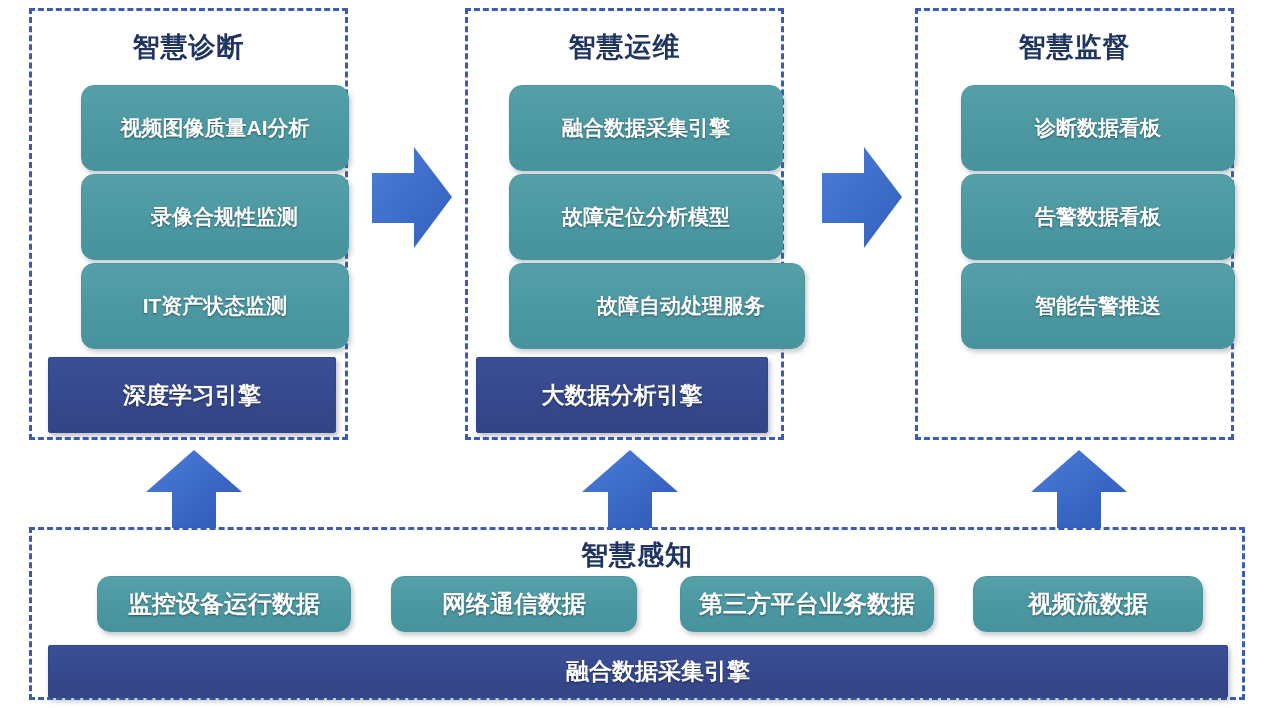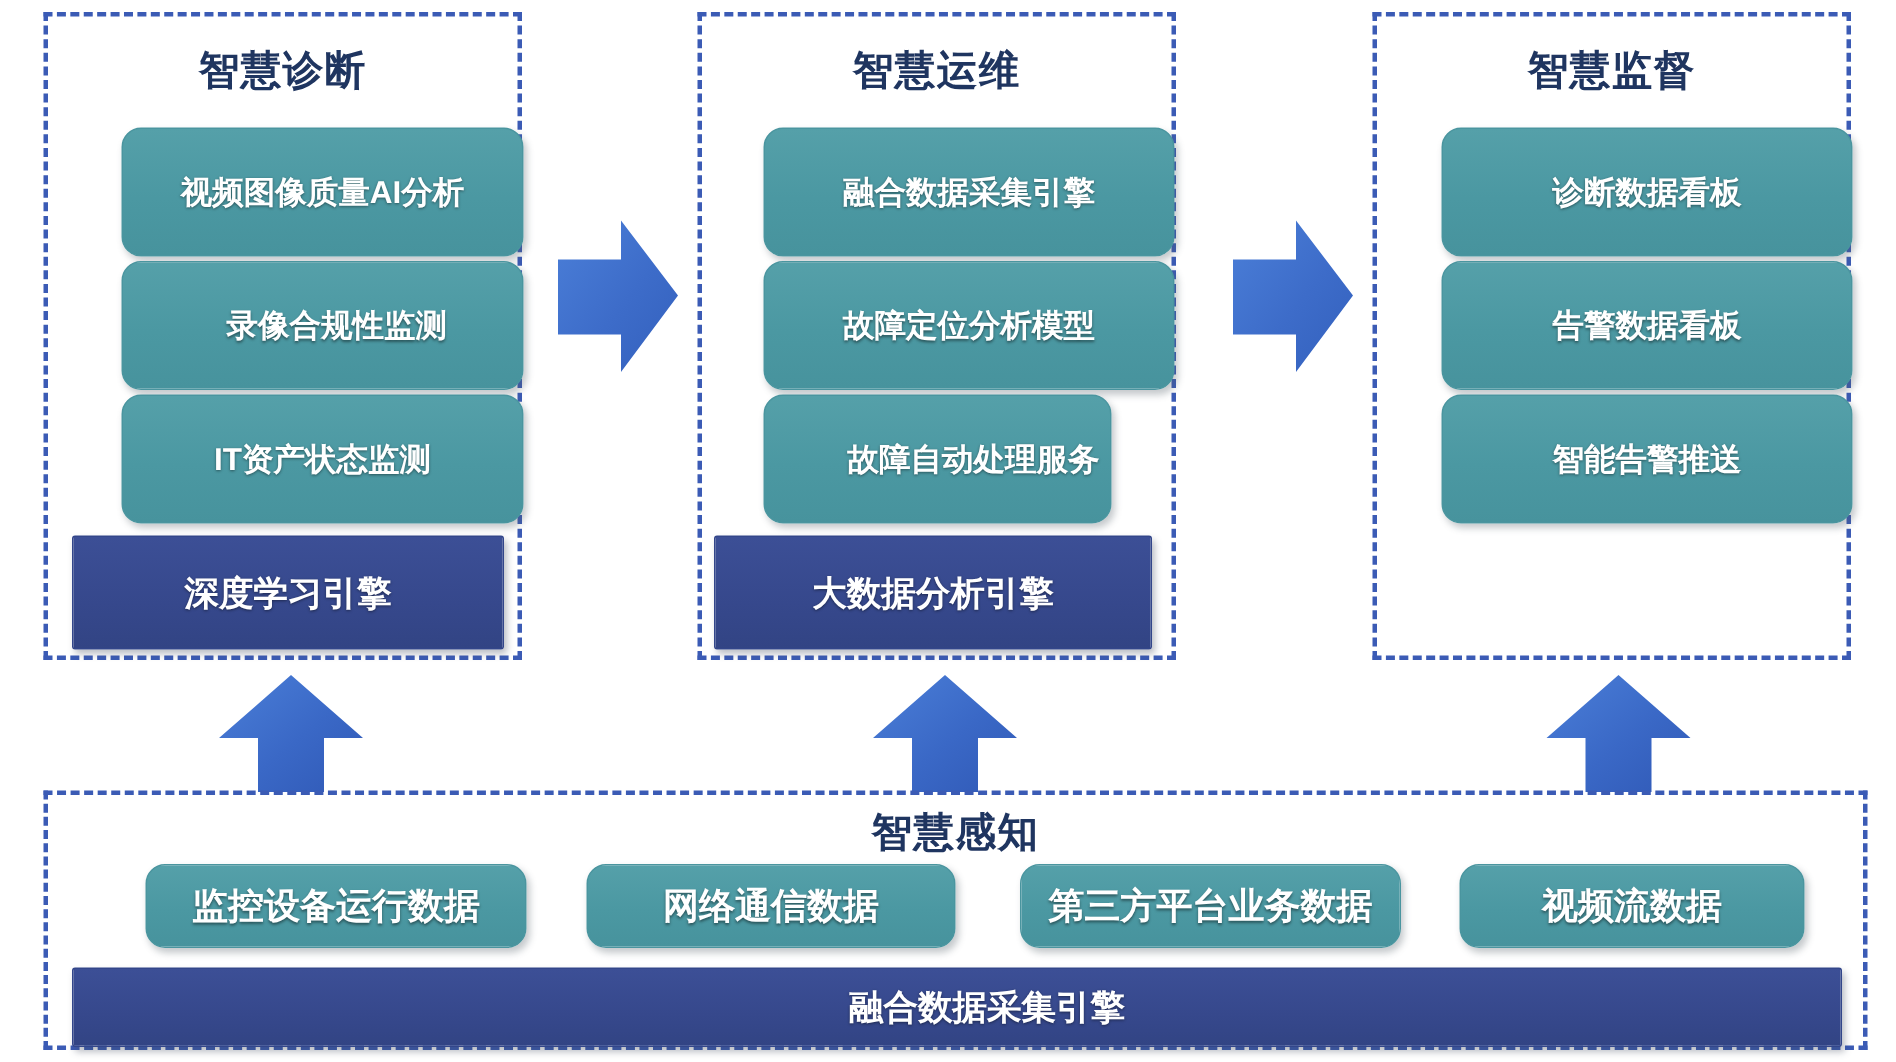--- a/index.html
+++ b/index.html
@@ -72,21 +72,21 @@
   <div class="box teal" style="left:58px;top:174px;width:268px;height:86px;padding-left:19px;">录像合规性监测</div>
   <div class="box teal" style="left:58px;top:263px;width:268px;height:86px;">IT资产状态监测</div>
   <div class="box navy" style="left:48px;top:357px;width:288px;height:76px;">深度学习引擎</div>
 
   <div class="panel" style="left:465px;top:8px;width:319px;height:432px;">
   </div>
   <div class="panel-title" style="left:465px;top:29px;width:319px;">智慧运维</div>
 
   <div class="box teal" style="left:486px;top:85px;width:274px;height:86px;">融合数据采集引擎</div>
   <div class="box teal" style="left:486px;top:174px;width:274px;height:86px;">故障定位分析模型</div>
-  <div class="box teal" style="left:486px;top:263px;width:232px;height:86px;padding-left:48px;">故障自动处理服务</div>
+  <div class="box teal" style="left:486px;top:263px;width:296px;height:86px;padding-left:48px;">故障自动处理服务</div>
   <div class="box navy" style="left:476px;top:357px;width:292px;height:76px;">大数据分析引擎</div>
 
   <div class="panel" style="left:915px;top:8px;width:319px;height:432px;">
   </div>
   <div class="panel-title" style="left:915px;top:29px;width:319px;">智慧监督</div>
 
   <div class="box teal" style="left:938px;top:85px;width:274px;height:86px;">诊断数据看板</div>
   <div class="box teal" style="left:938px;top:174px;width:274px;height:86px;">告警数据看板</div>
   <div class="box teal" style="left:938px;top:263px;width:274px;height:86px;">智能告警推送</div>
 

